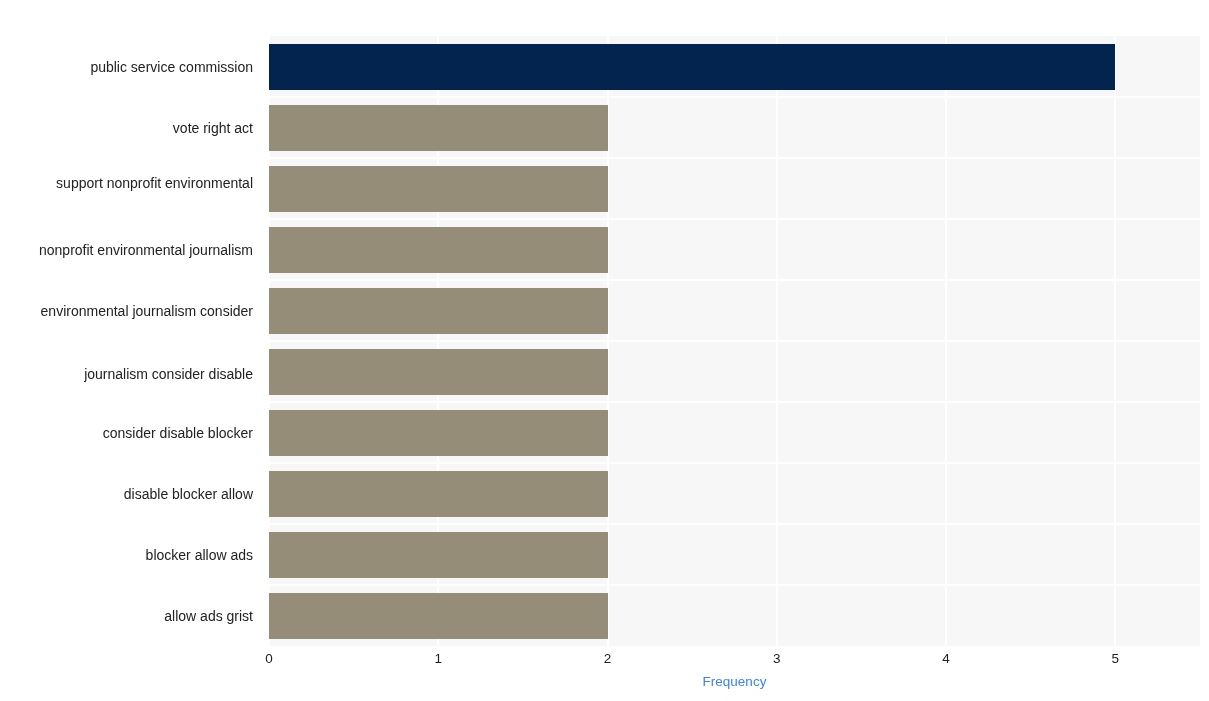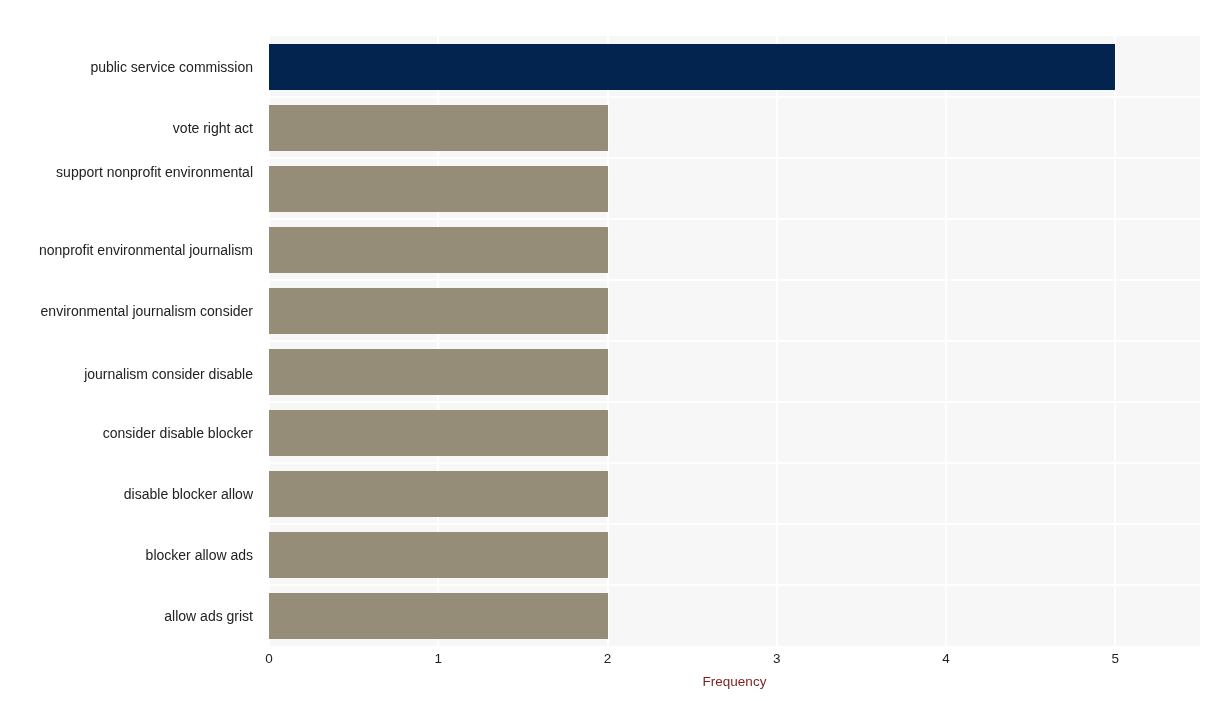--- a/index.html
+++ b/index.html
@@ -111,21 +111,21 @@
     line-height: 18px;
   }
 
   #xaxis-title {
     position: absolute;
     left: 269px;
     top: 674px;
     width: 931px;
     text-align: center;
     font-size: 13.5px;
-    color: #7f1d1d;
+    color: #3b82f6;
   }
 </style>
 </head>
 <body>
 
 <div id="chart-root">
 
 
   <div id="plot-area">
     <div id="grid-layer">
@@ -155,21 +155,21 @@
         <div class="bar" title="consider disable blocker: 2" style="top: 373.5px; height: 46px; width: 338.545px; background: rgb(149, 141, 120);"></div>
         <div class="bar" title="disable blocker allow: 2" style="top: 434.5px; height: 46px; width: 338.545px; background: rgb(149, 141, 120);"></div>
         <div class="bar" title="blocker allow ads: 2" style="top: 495.5px; height: 46px; width: 338.545px; background: rgb(149, 141, 120);"></div>
         <div class="bar" title="allow ads grist: 2" style="top: 556.5px; height: 46px; width: 338.545px; background: rgb(149, 141, 120);"></div>
       </div>
   </div>
 
   <div id="ylabels-layer">
       <div class="ylabel" style="top: 22.5px;">public service commission</div>
       <div class="ylabel" style="top: 83.5px; margin-left: 44px;">vote right act</div>
-      <div class="ylabel" style="top: 128px;">support nonprofit environmental</div>
+      <div class="ylabel" style="top: 139px;">support nonprofit environmental</div>
       <div class="ylabel" style="top: 205.5px; padding-left: 26px;">nonprofit environmental journalism</div>
       <div class="ylabel" style="top: 266.5px;">environmental journalism consider</div>
       <div class="ylabel" style="top: 330px;">journalism consider disable</div>
       <div class="ylabel" style="top: 388.5px;">consider disable blocker</div>
       <div class="ylabel" style="top: 449.5px; margin-left: 36px;">disable blocker allow</div>
       <div class="ylabel" style="top: 510.5px;">blocker allow ads</div>
       <div class="ylabel" style="top: 571.5px;">allow ads grist</div>
     </div>
 
   <div id="xticks-layer">

